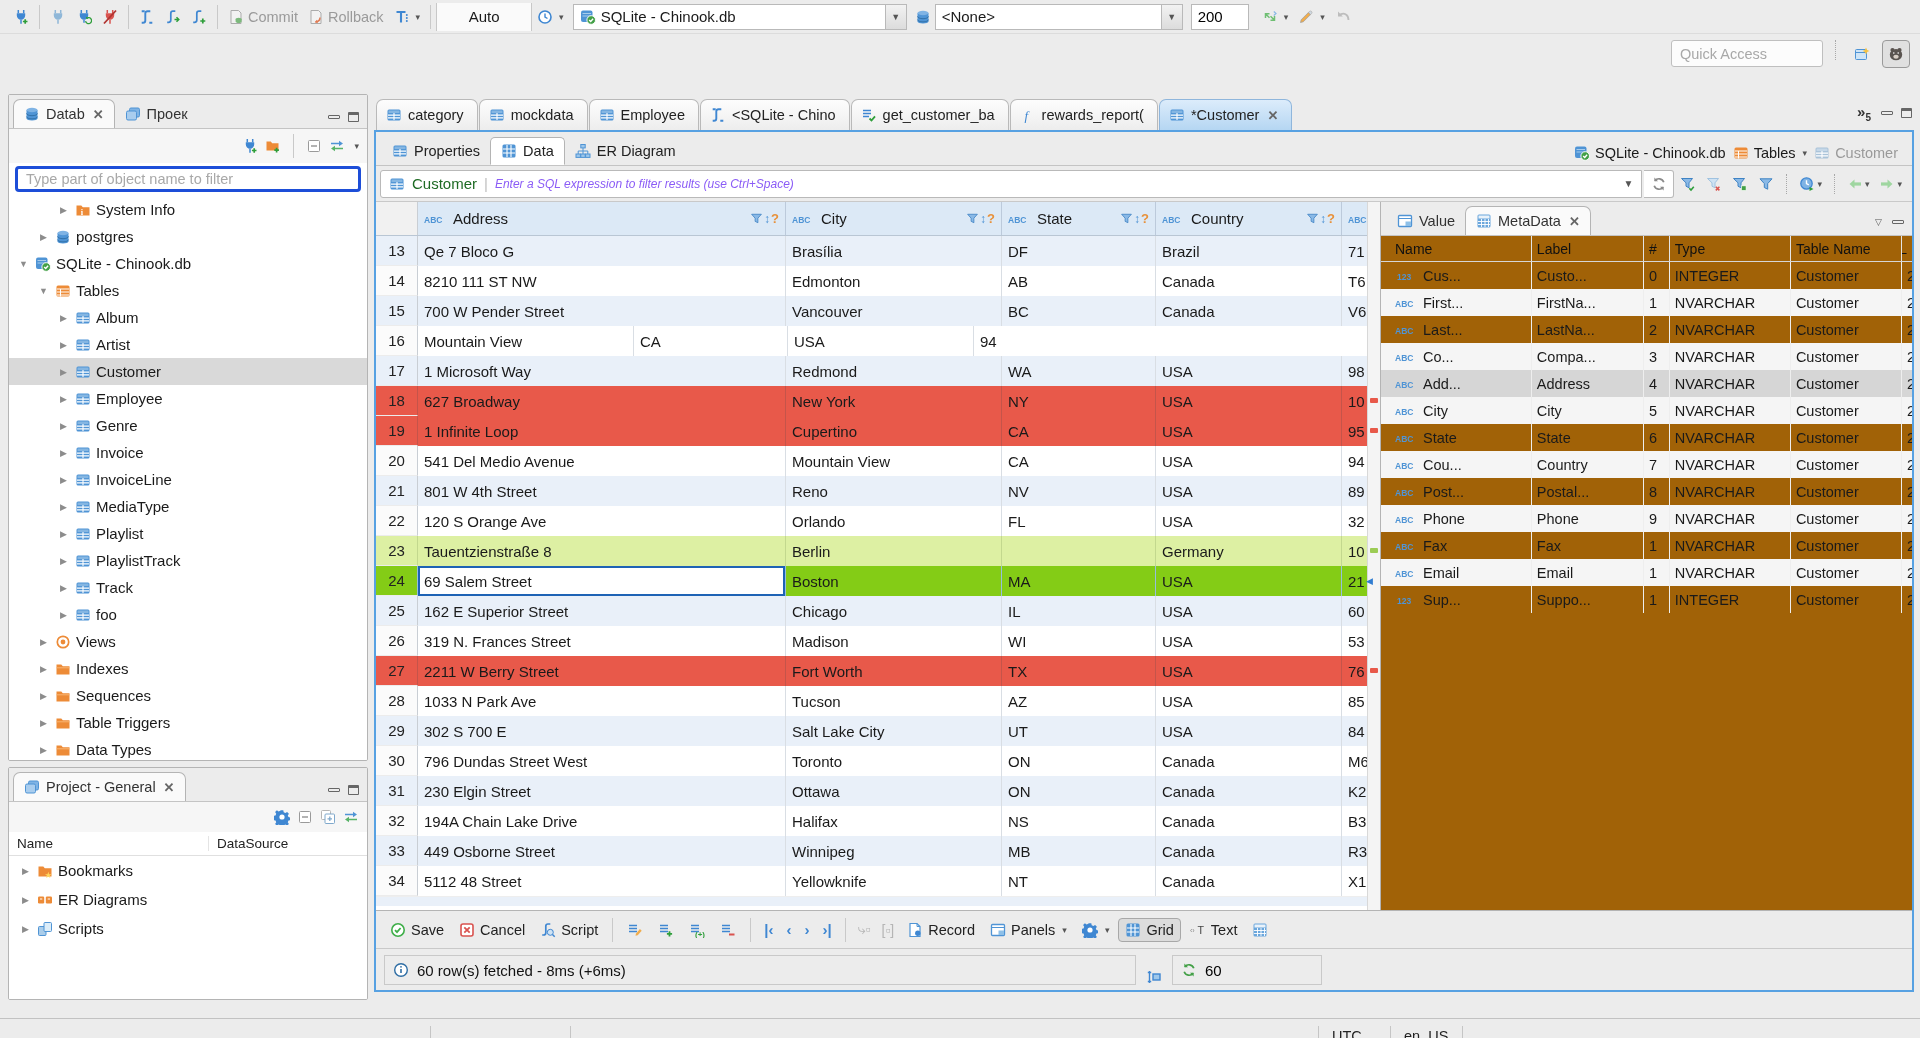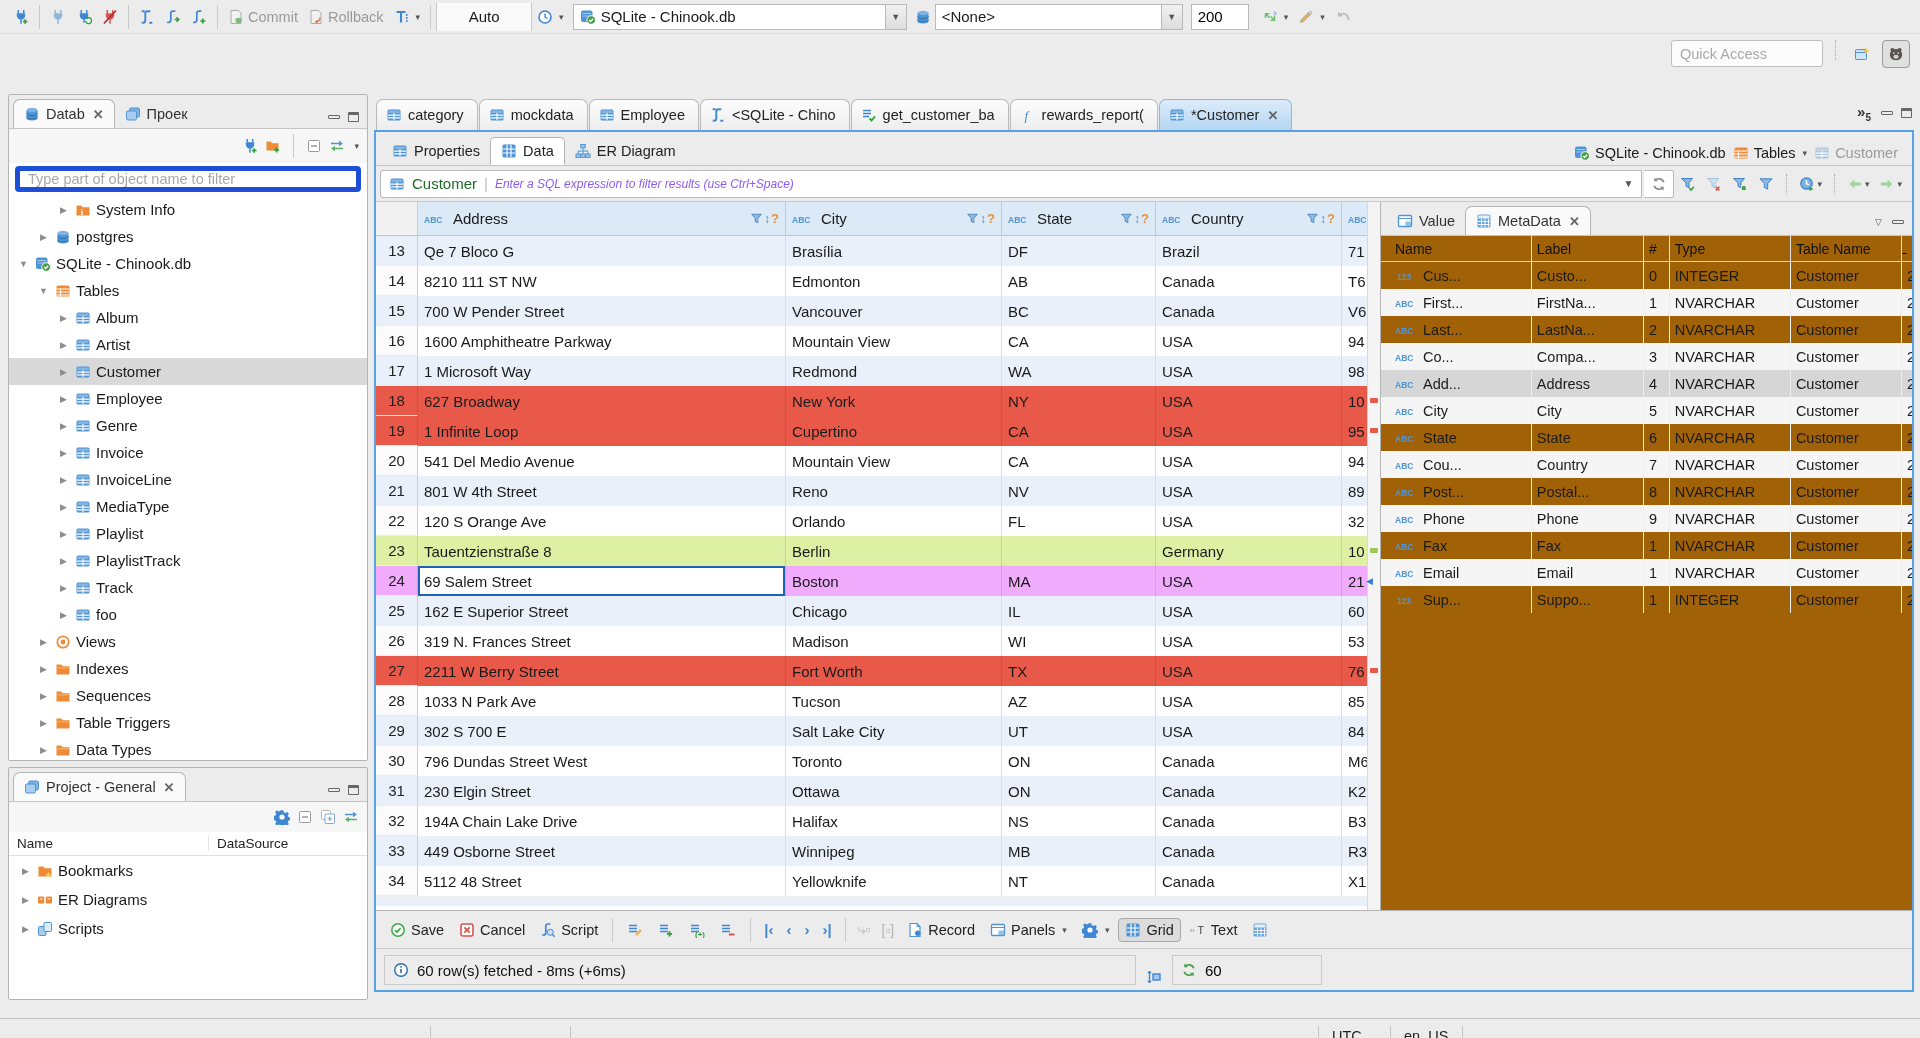--- a/index.html
+++ b/index.html
@@ -31,21 +31,21 @@
 .leftcol { width:360px; flex:0 0 auto; display:flex; flex-direction:column; margin-right:6px; }
 .panel { background:#fff; border:1px solid #b4b4b4; border-radius:2px; overflow:hidden; display:flex; flex-direction:column; }
 .ptabs { height:34px; background:#ececec; border-bottom:1px solid #c4c4c4; display:flex; align-items:flex-end; padding:3px 4px 0 4px; }
 .ptab { display:flex; align-items:center; gap:6px; height:29px; padding:0 10px; font-size:14.5px; color:#333; border-radius:7px 7px 0 0; }
 .ptab.active { background:#fafafa; border:1px solid #b4b4b4; border-bottom:none; }
 .closex { font-size:13px; color:#666; font-weight:bold; margin-left:2px; }
 .winbtns { margin-left:auto; display:flex; gap:8px; align-items:center; padding:0 4px 6px 0; }
 .wmin { width:12px; height:4px; border:1px solid #666; border-radius:1px; }
 .wmax { width:11px; height:10px; border:1px solid #666; border-top:3px solid #666; border-radius:1px; }
 .ptoolbar { height:34px; display:flex; align-items:center; justify-content:flex-end; gap:7px; padding:0 8px; background:#f6f6f6; }
-.navfilter { margin:3px 6px 4px 6px; height:26px; border:5px solid #1d4ed8; border-radius:4px; padding:0 8px; font-size:14.5px; color:#6d28d9; font-family:"Liberation Sans",sans-serif; }
+.navfilter { margin:3px 6px 4px 6px; height:26px; border:3px solid #1d4ed8; border-radius:4px; padding:0 8px; font-size:14.5px; color:#6d28d9; font-family:"Liberation Sans",sans-serif; }
 .navfilter::placeholder { color:#a8a8a8; }
 .tree { flex:1; overflow:hidden; background:#fff; }
 .titem { height:27px; display:flex; align-items:center; gap:5px; white-space:nowrap; }
 .titem.selected { background:#d9d9d9; }
 .tarrow { width:13px; text-align:center; font-size:9px; color:#8c8c8c; flex:0 0 auto; }
 .tlabel { font-size:15px; }
 .splitter { height:6px; }
 .projcols { height:24px; display:flex; align-items:center; border-bottom:1px solid #e0e0e0; font-size:13.5px; color:#222; background:#fff; }
 .projcols .c1 { width:200px; padding-left:8px; border-right:1px solid #e4e4e4; }
 .projcols .c2 { padding-left:8px; }
@@ -82,21 +82,21 @@
 .updn { color:#4f94d5; font-size:12px; }
 .qmark { color:#e8913a; font-size:13px; font-weight:bold; }
 .gh0 { width:42px; background:#f1f1f1; border-right:1px solid #c9ced4; }
 .grow { height:30px; display:flex; }
 .gc { padding:0 6px; display:flex; align-items:center; border-right:1px solid #d9dee4; font-size:15px; white-space:nowrap; overflow:hidden; }
 .gnum { width:42px; justify-content:center; background:#fbfbfb; border-right:1px solid #c9ced4; border-bottom:1px solid #ececec; color:#222; }
 .w-addr { width:368px; } .w-city { width:216px; } .w-state { width:154px; } .w-cty { width:186px; } .w-post { flex:1; border-right:none; }
 .grow.stripe .gc { background:#e9f0f9; }
 .grow.rs-error .gc { background:#e8594a; border-right-color:#c5544a; }
 .grow.rs-modified .gc { background:#ddf0a3; border-right-color:#c3d88e; }
-.grow.rs-selected .gc { background:#f0abfc; border-right-color:#96bede; }
+.grow.rs-selected .gc { background:#84cc16; border-right-color:#96bede; }
 .gc.focuscell { background:#fff !important; box-shadow:inset 0 0 0 2px #1e63b5; }
 .partialrow { height:10px; overflow:hidden; background:#e9f0f9; border-top:1px solid #eee; }
 
 .ruler { width:13px; flex:0 0 auto; background:#f4f4f4; border-left:1px solid #d8d8d8; position:relative; }
 .rmark { position:absolute; left:2px; width:8px; height:5px; border-radius:1px; }
 .rcur { position:absolute; left:-2px; color:#2f7cd0; font-size:9px; }
 
 .sidepanel { width:532px; flex:0 0 auto; border-left:1px solid #b4b4b4; display:flex; flex-direction:column; background:#a16207; }
 .sidetabs { height:34px; background:#ececec; border-bottom:1px solid #c4c4c4; display:flex; align-items:flex-end; padding:3px 6px 0 6px; }
 .sidetr { margin-left:auto; display:flex; gap:10px; align-items:center; padding:0 2px 8px 0; color:#555; }
@@ -1030,21 +1030,20 @@
               <div class="grow stripe">
                 <div class="gc gnum">15</div>
                 <div class="gc w-addr">700 W Pender Street</div>
                 <div class="gc w-city">Vancouver</div>
                 <div class="gc w-state">BC</div>
                 <div class="gc w-cty">Canada</div>
                 <div class="gc w-post">V6</div>
               </div>
               <div class="grow">
                 <div class="gc gnum">16</div>
-                <div class="gc w-addr">1600 Amphitheatre Parkway</div>
                 <div class="gc w-city">Mountain View</div>
                 <div class="gc w-state">CA</div>
                 <div class="gc w-cty">USA</div>
                 <div class="gc w-post">94</div>
               </div>
               <div class="grow stripe">
                 <div class="gc gnum">17</div>
                 <div class="gc w-addr">1 Microsoft Way</div>
                 <div class="gc w-city">Redmond</div>
                 <div class="gc w-state">WA</div>

